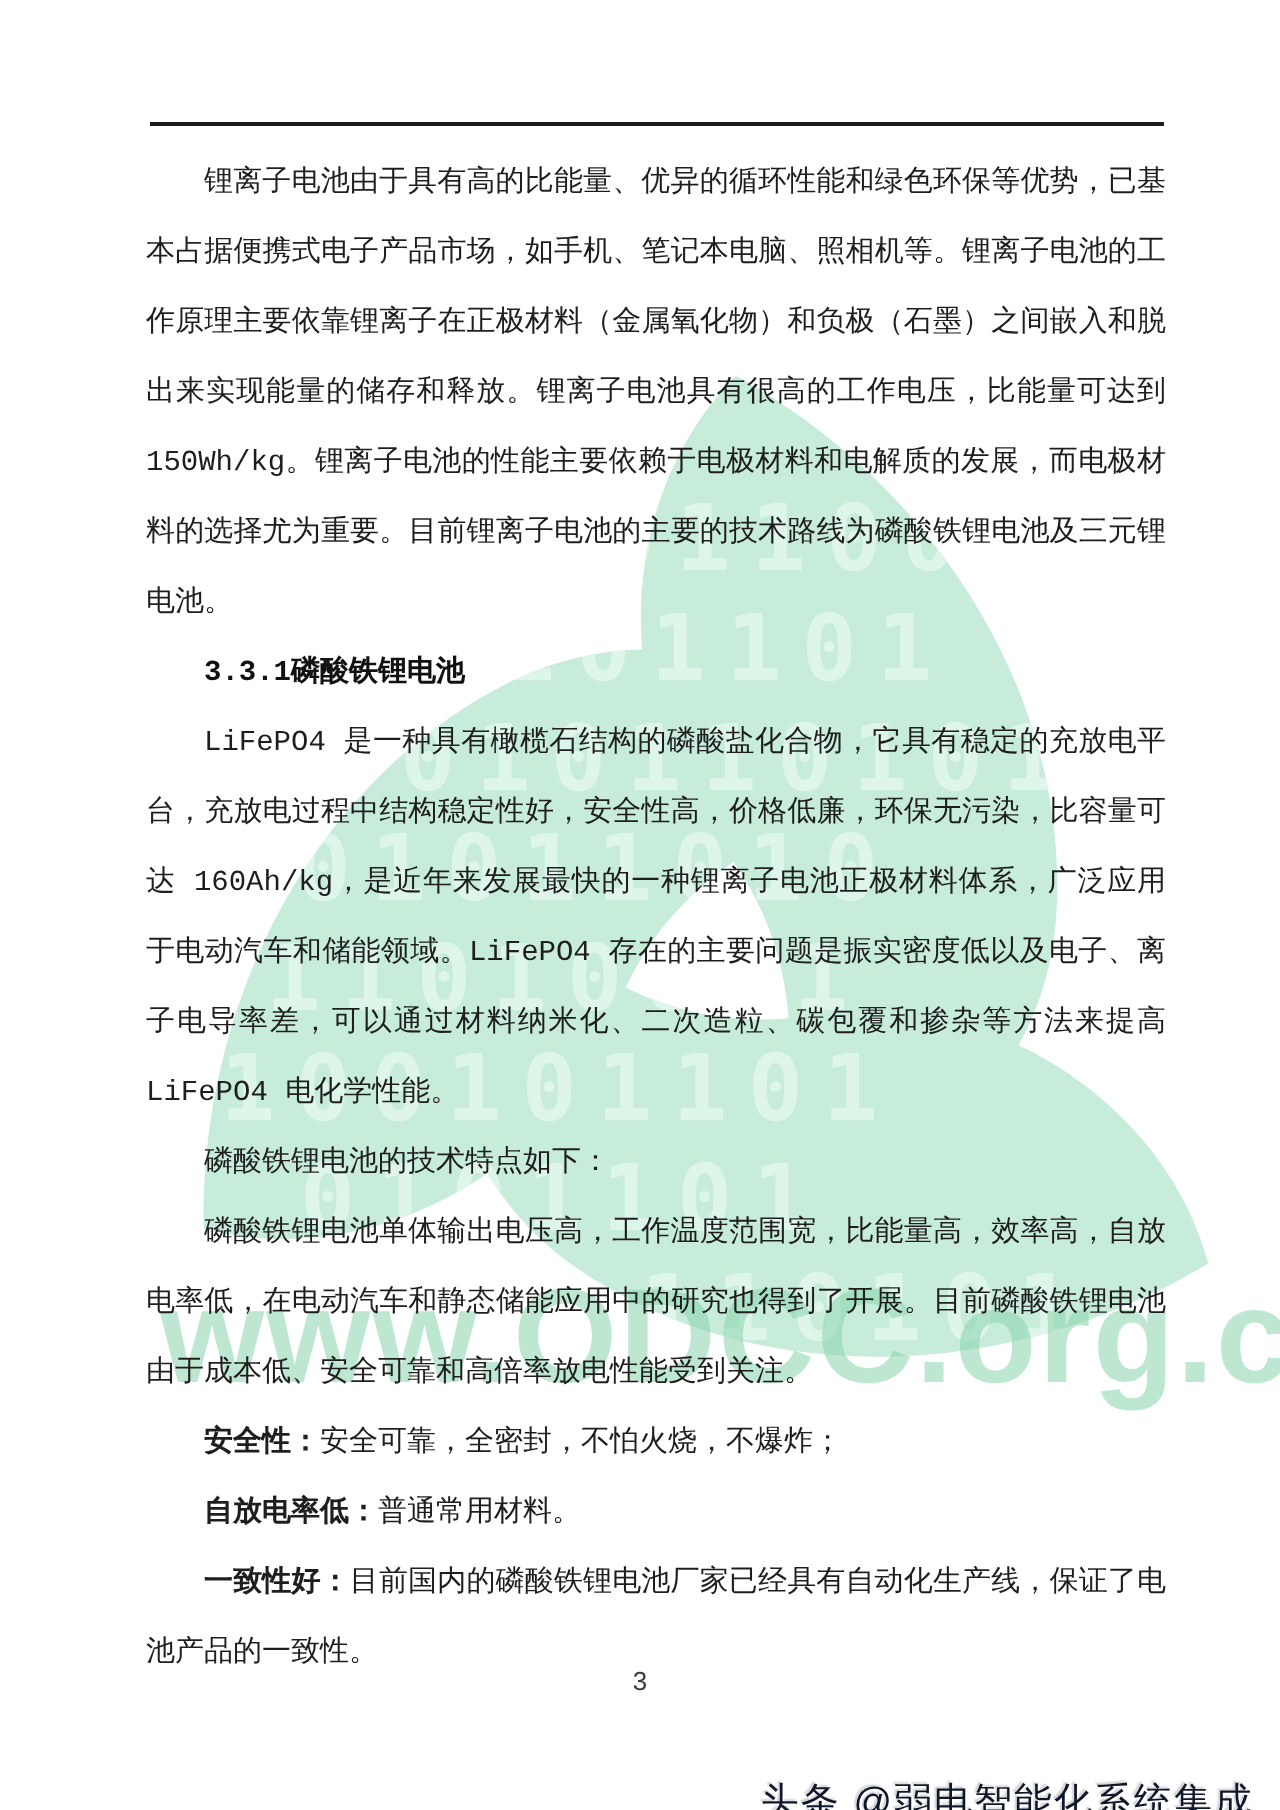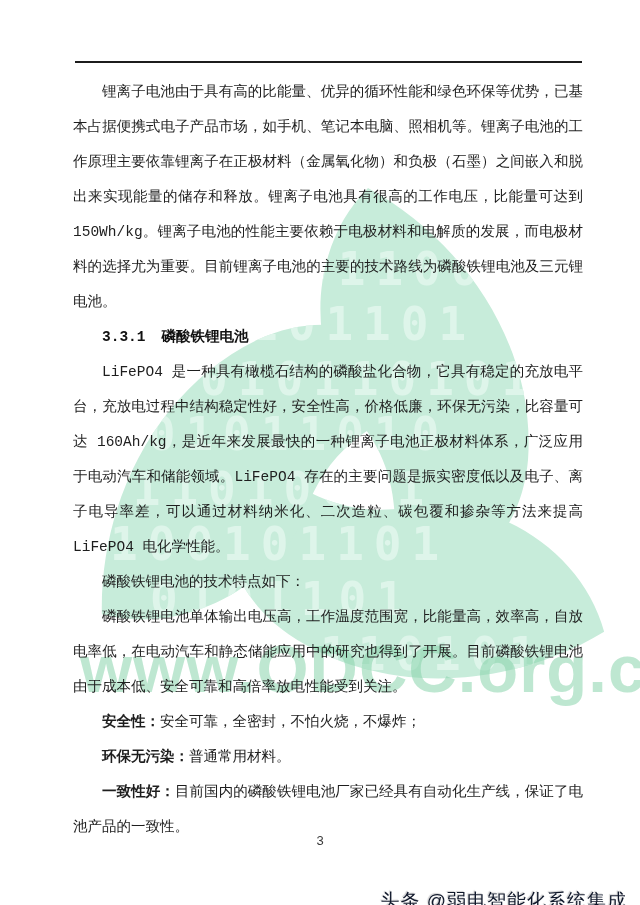--- a/index.html
+++ b/index.html
@@ -20,21 +20,21 @@
     color:rgba(137,212,171,0.55); white-space:nowrap;
   }
   
   .body {
     position:absolute; left:73px; top:75px; width:510px; z-index:1;
     font-size:14.5px; line-height:35px; color:#1e1e1e;
     text-align:justify;
   }
   .body p { margin:0; text-indent:2em;font-family:Liberation Mono, monospace; }
   .heading { font-weight:bold; color:#111; margin:33px 0 9px 0; text-indent:2em; }
-  .heading .h-num { margin-right:16px; }
+  .heading .h-num { }
   .f-label { font-weight:bold; }
   
   .page-number {
     position:absolute; left:0; top:833px; width:100%; z-index:1;
     text-align:center; font-size:13px; color:#3a3a3a;
   }
   
   .footer-credit {
     position:absolute; right:13px; top:888px; z-index:2;
     font-size:19px; font-weight:normal; color:#0f172a; white-space:nowrap;
@@ -83,21 +83,21 @@
     <p>锂离子电池由于具有高的比能量、优异的循环性能和绿色环保等优势，已基本占据便携式电子产品市场，如手机、笔记本电脑、照相机等。锂离子电池的工作原理主要依靠锂离子在正极材料（金属氧化物）和负极（石墨）之间嵌入和脱出来实现能量的储存和释放。锂离子电池具有很高的工作电压，比能量可达到 150Wh/kg。锂离子电池的性能主要依赖于电极材料和电解质的发展，而电极材料的选择尤为重要。目前锂离子电池的主要的技术路线为磷酸铁锂电池及三元锂电池。</p>
 
     <p class="heading"><span class="h-num">3.3.1</span><span>磷酸铁锂电池</span></p>
 
     <p>LiFePO4 是一种具有橄榄石结构的磷酸盐化合物，它具有稳定的充放电平台，充放电过程中结构稳定性好，安全性高，价格低廉，环保无污染，比容量可达 160Ah/kg，是近年来发展最快的一种锂离子电池正极材料体系，广泛应用于电动汽车和储能领域。LiFePO4 存在的主要问题是振实密度低以及电子、离子电导率差，可以通过材料纳米化、二次造粒、碳包覆和掺杂等方法来提高 LiFePO4 电化学性能。</p>
     <p>磷酸铁锂电池的技术特点如下：</p>
 
     <p>磷酸铁锂电池单体输出电压高，工作温度范围宽，比能量高，效率高，自放电率低，在电动汽车和静态储能应用中的研究也得到了开展。目前磷酸铁锂电池由于成本低、安全可靠和高倍率放电性能受到关注。</p>
 
     <p><span class="f-label">安全性：</span><span>安全可靠，全密封，不怕火烧，不爆炸；</span></p>
-    <p><span class="f-label">环保无污染：</span><span>普通常用材料。</span></p>
+    <p><span class="f-label">自放电率低：</span><span>普通常用材料。</span></p>
     <p><span class="f-label">一致性好：</span><span>目前国内的磷酸铁锂电池厂家已经具有自动化生产线，保证了电池产品的一致性。</span></p>
   </div>
 
   <div class="page-number">3</div>
 
   <div class="footer-credit">头条 @弱电智能化系统集成</div>
 
 </div>
 
 </body></html>

